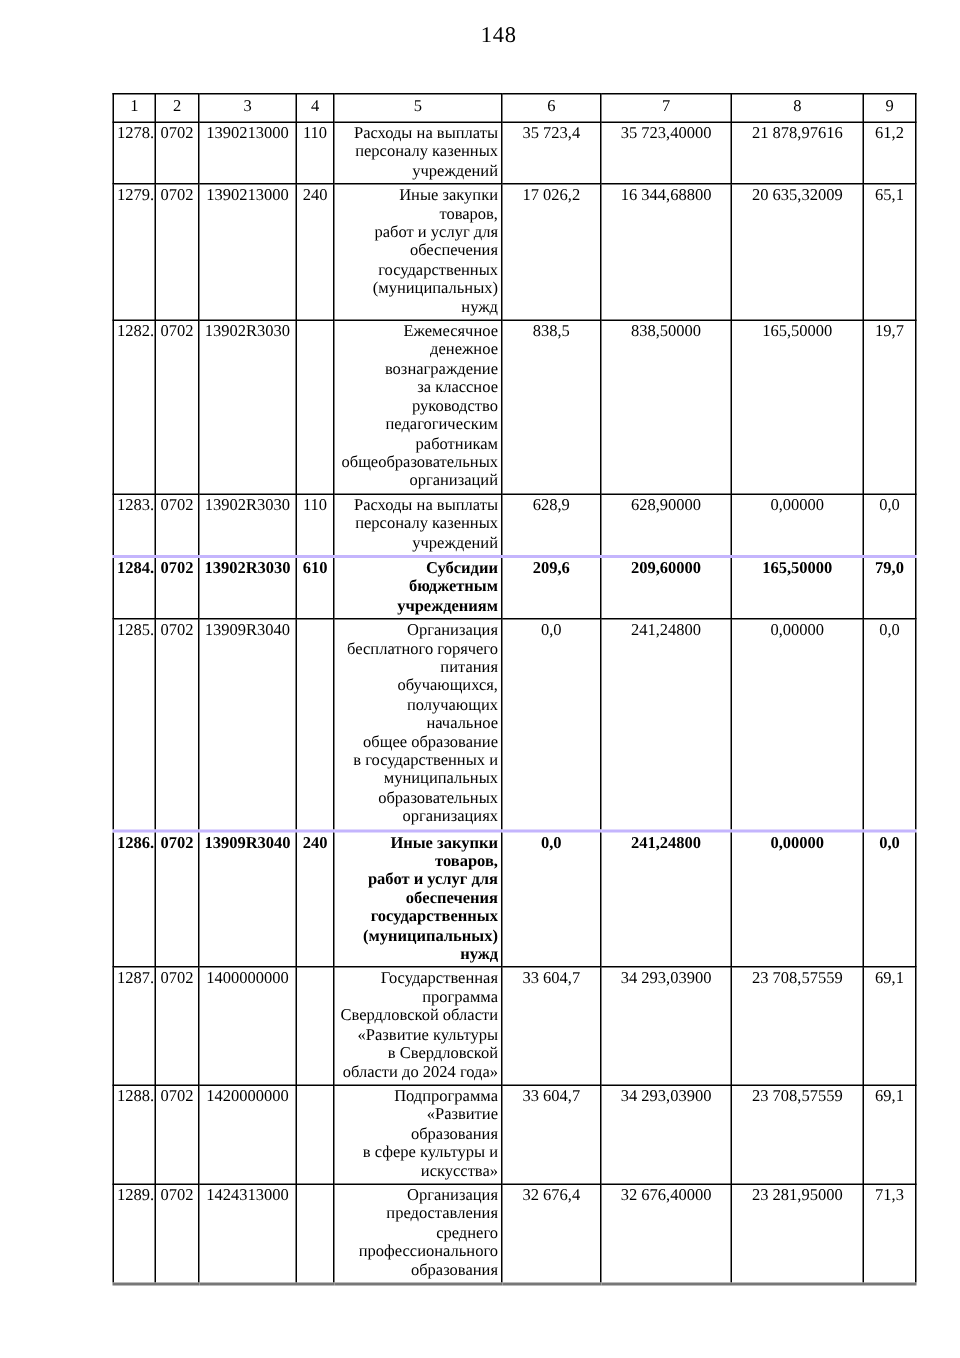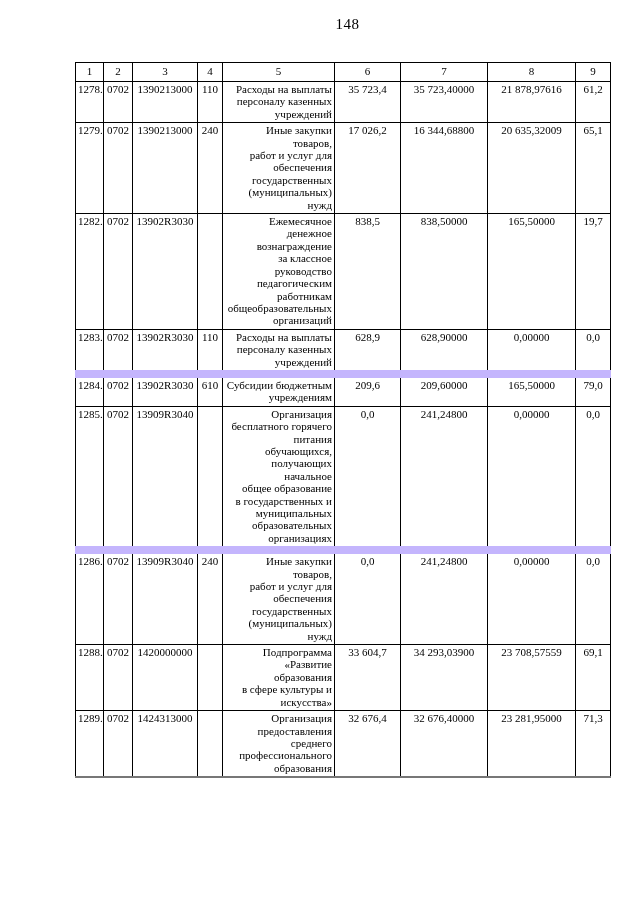--- a/index.html
+++ b/index.html
@@ -8,21 +8,21 @@
     width:640px;
     height:905px;
     background:#ffffff;
     font-family:"Liberation Serif", serif;
     color:#000;
     overflow:hidden;
   }
   .page-number {
     position:absolute;
     top:16px;
-    left:80px;
+    left:65px;
     width:535px;
     text-align:center;
     font-size:15px;
     letter-spacing:0.5px;
   }
   table.budget {
     position:absolute;
     top:62px;
     left:75px;
     width:535px;
@@ -39,21 +39,21 @@
     vertical-align:top;
     overflow:hidden;
   }
   table.budget thead th {
     text-align:center;
     line-height:14px;
     height:15px;
   }
   td.c-center { text-align:center; }
   td.c-name   { text-align:right; white-space:pre-line; }
-  tr.sep td   { border-top:8px solid #c4b5fd; }
+  tr.sep td   { border-top:2px solid #c4b5fd;font-weight:bold; }
   tbody tr:last-child td { border-bottom:2px solid #777; }
 </style>
 </head>
 <body>
 
 <div class="page">
 
   <div class="page-number">148</div>
 
   <table class="budget">
@@ -181,20 +181,36 @@
 работ и услуг для
 обеспечения
 государственных
 (муниципальных) нужд</td>
           <td class="c-center">0,0</td>
           <td class="c-center">241,24800</td>
           <td class="c-center">0,00000</td>
           <td class="c-center">0,0</td>
         </tr>
         <tr>
+          <td class="c-center">1287.</td>
+          <td class="c-center">0702</td>
+          <td class="c-center">1400000000</td>
+          <td class="c-center"></td>
+          <td class="c-name">Государственная
+программа
+Свердловской области
+«Развитие культуры
+в Свердловской
+области до 2024 года»</td>
+          <td class="c-center">33 604,7</td>
+          <td class="c-center">34 293,03900</td>
+          <td class="c-center">23 708,57559</td>
+          <td class="c-center">69,1</td>
+        </tr>
+        <tr>
           <td class="c-center">1288.</td>
           <td class="c-center">0702</td>
           <td class="c-center">1420000000</td>
           <td class="c-center"></td>
           <td class="c-name">Подпрограмма
 «Развитие образования
 в сфере культуры и
 искусства»</td>
           <td class="c-center">33 604,7</td>
           <td class="c-center">34 293,03900</td>

